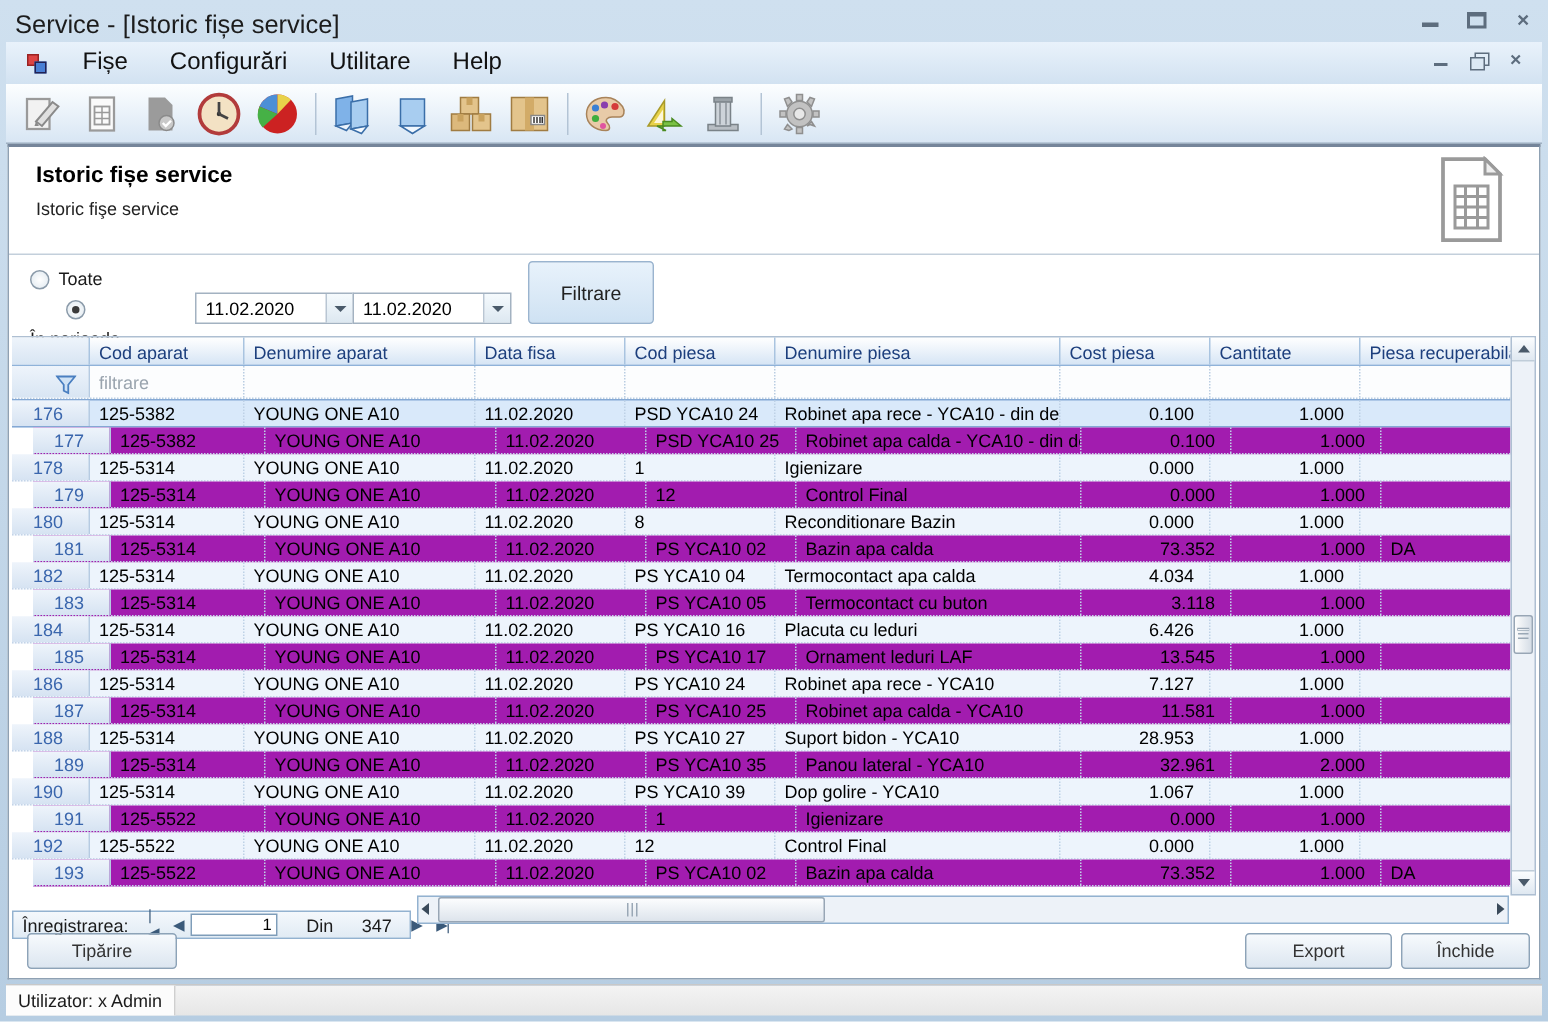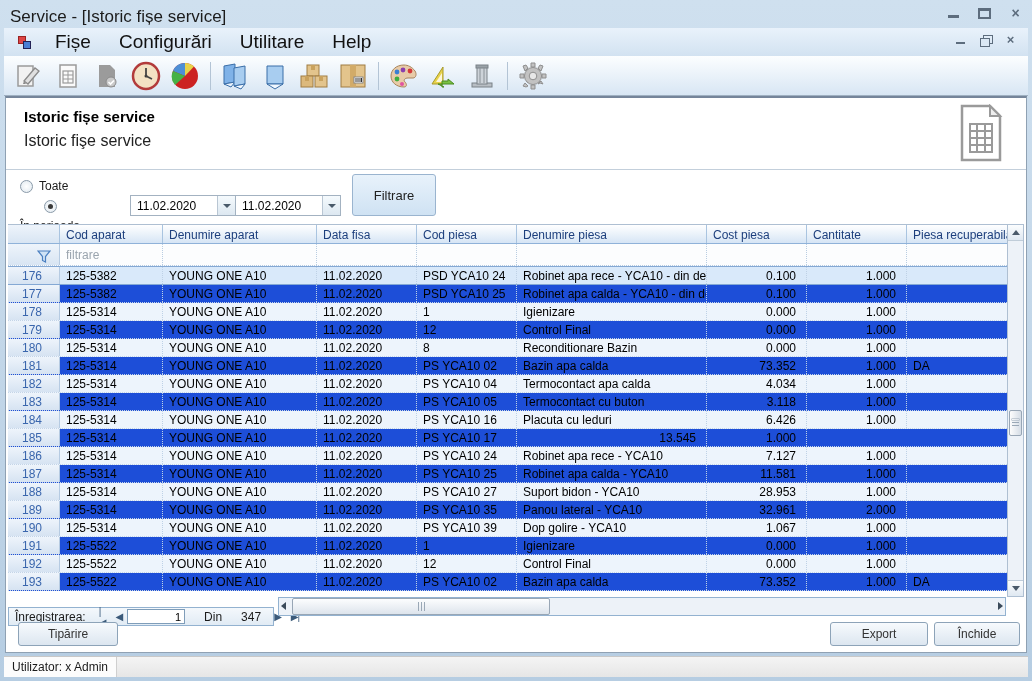--- a/index.html
+++ b/index.html
@@ -19,38 +19,38 @@
   .wc { width:13px; height:11px; position:relative; cursor:pointer; }
   .wc-min::after { content:""; position:absolute; left:1px; right:1px; bottom:1px; border-bottom:3px solid #5d6d7e; }
   .wc-max::after { content:""; position:absolute; inset:0; border:2px solid #5d6d7e; border-top-width:3px; }
   .wc-close { color:#5d6d7e; font-size:14px; font-weight:bold; line-height:11px; text-align:center; }
   
   .menubar { position:absolute; left:4px; top:28px; width:1024px; height:28px;
     background: linear-gradient(#e9f2fb, #d2e2f1); display:flex; align-items:center; }
   .mdi-icon { width:13px; height:13px; position:relative; margin:0 10px 0 14px; }
   .mdi-icon .sq1 { position:absolute; left:0; top:0; width:8px; height:8px; background:#d44; border:1px solid #922; }
   .mdi-icon .sq2 { position:absolute; left:5px; top:5px; width:8px; height:8px; background:#4a7fd4; border:1px solid #225; }
-  .menu-item { padding:5px 14px; font-size:19px; color:#111; cursor:default; }
+  .menu-item { padding:5px 14px; font-size:16px; color:#111; cursor:default; }
   .child-controls { position:absolute; right:12px; top:7px; display:flex; gap:14px; }
   .cc { width:11px; height:10px; position:relative; }
   .cc-min::after { content:""; position:absolute; left:1px; right:1px; bottom:1px; border-bottom:2px solid #5d6d7e; }
   .cc-restore::before { content:""; position:absolute; left:3px; top:0; width:8px; height:7px; border:1px solid #5d6d7e; }
   .cc-restore::after { content:""; position:absolute; left:0; top:3px; width:8px; height:7px; border:1px solid #5d6d7e; background:#dbe8f4; }
   .cc-close { color:#5d6d7e; font-size:13px; font-weight:bold; line-height:10px; text-align:center; }
   
   .toolbar { position:absolute; left:4px; top:56px; width:1024px; height:40px;
     background: linear-gradient(#fcfeff, #d8e6f4); border-bottom:1px solid #9fb0c1;
     display:flex; align-items:center; padding-left:8px; gap:5px; }
   .tbtn { width:34px; height:32px; display:flex; align-items:center; justify-content:center; cursor:pointer; }
   .tsep { width:1px; height:28px; background:#b3c4d5; margin:0 3px; }
   
   .content { position:absolute; left:5px; top:96px; width:1022px; height:557px;
     background:#fff; border:1px solid #8fa1b3; border-top:2px solid #75859a; }
   .page-title { position:absolute; left:18px; top:10px; font-size:15px; font-weight:bold; color:#000; }
-  .page-subtitle { position:absolute; left:18px; top:34px; font-size:16px; color:#222; }
+  .page-subtitle { position:absolute; left:18px; top:34px; font-size:12px; color:#222; }
   .report-icon { position:absolute; right:22px; top:6px; }
   .header-divider { position:absolute; left:0; top:71px; width:100%; border-top:1px solid #c3cfdb; }
   
   .radio-row { position:absolute; left:14px; display:flex; align-items:center; gap:6px; cursor:pointer; }
   .radio { width:13px; height:13px; border-radius:50%; border:1px solid #8a9aa9; background:radial-gradient(#fff,#dfe8ef); position:relative; }
   .radio.checked::after { content:""; position:absolute; left:3px; top:3px; width:5px; height:5px; border-radius:50%; background:#3a3a3a; }
   .radio-label { font-size:12px; color:#1b1b1b; }
   .date-combo { position:absolute; top:97px; width:106px; height:21px; border:1px solid #a3b2c1; background:#fff; display:flex; cursor:pointer; }
   .date-text { flex:1; font-size:12px; padding:3px 0 0 6px; color:#000; }
   .combo-btn { width:18px; border-left:1px solid #b9c6d3; background:linear-gradient(#f5fafd,#dde8f1); display:flex; align-items:center; justify-content:center; }
@@ -64,21 +64,21 @@
   .gridrow { display:grid; grid-template-columns:52px 103px 154px 100px 100px 190px 100px 100px 1fr; }
   .ghead { height:20px; background:linear-gradient(#ffffff,#d6e5f5); border-top:1px solid #aebfd2; border-bottom:1px solid #8fb2d9; }
   .hcell { font-size:12px; color:#1d3f7d; padding:3px 4px 0 6px; border-right:1px solid #a9c4e0; white-space:nowrap; overflow:hidden; }
   .gfilter { height:22px; background:#fcfdfe; border-bottom:1px dotted #b9cde2; }
   .fcell { border-right:1px dotted #b9cde2; padding:4px 4px 0 6px; }
   .filter-placeholder { color:#9aa4ae; font-size:12px; }
   .funnel-cell { display:flex; justify-content:flex-end; align-items:center; padding-right:8px;
     background:linear-gradient(#eef4fb,#d8e5f3); border-right:1px solid #b6cbe2; }
   .grow { height:18px; border-bottom:1px dotted #c4d4e7; cursor:pointer; }
   .grow.even { background:#edf4fc; }
-  .grow.odd { background:#1d4ed8; }
+  .grow.odd { background:#a21caf;margin-left:14px; }
   .grow.selected { background:#d9e9fa; border-top:1px solid #84a8d4; border-bottom:1px solid #84a8d4; height:19px; }
   .gcell { font-size:12px; padding:2px 4px 0 6px; border-right:1px dotted #bed1e6; white-space:nowrap; overflow:hidden; color:#000; }
   .gcell.numeric { text-align:right; padding-right:10px; }
   .gcell.rownum { background:linear-gradient(#eef4fb,#d6e3f2); color:#3a66ad; border-right:1px solid #b6cbe2; padding-left:14px; }
   
   .vscroll { position:absolute; left:1001px; top:126px; width:17px; height:373px;
     background:#edf2f8; border:1px solid #aebfd2; }
   .vs-arrow { position:absolute; left:0; width:15px; height:16px; display:flex; align-items:center; justify-content:center;
     background:linear-gradient(#fbfdfe,#dfe8f1); cursor:pointer; }
   .vs-up { top:0; border-bottom:1px solid #c0cdd9; }
@@ -434,20 +434,21 @@
           <div class="gcell numeric">6.426</div>
           <div class="gcell numeric">1.000</div>
           <div class="gcell" style="border-right: none;"></div>
         </div>
         <div class="gridrow grow odd">
           <div class="gcell rownum">185</div>
           <div class="gcell">125-5314</div>
           <div class="gcell">YOUNG ONE A10</div>
           <div class="gcell">11.02.2020</div>
           <div class="gcell">PS YCA10 17</div>
+          <div class="gcell">Ornament leduri LAF</div>
           <div class="gcell numeric">13.545</div>
           <div class="gcell numeric">1.000</div>
           <div class="gcell" style="border-right: none;"></div>
         </div>
         <div class="gridrow grow even">
           <div class="gcell rownum">186</div>
           <div class="gcell">125-5314</div>
           <div class="gcell">YOUNG ONE A10</div>
           <div class="gcell">11.02.2020</div>
           <div class="gcell">PS YCA10 24</div>

